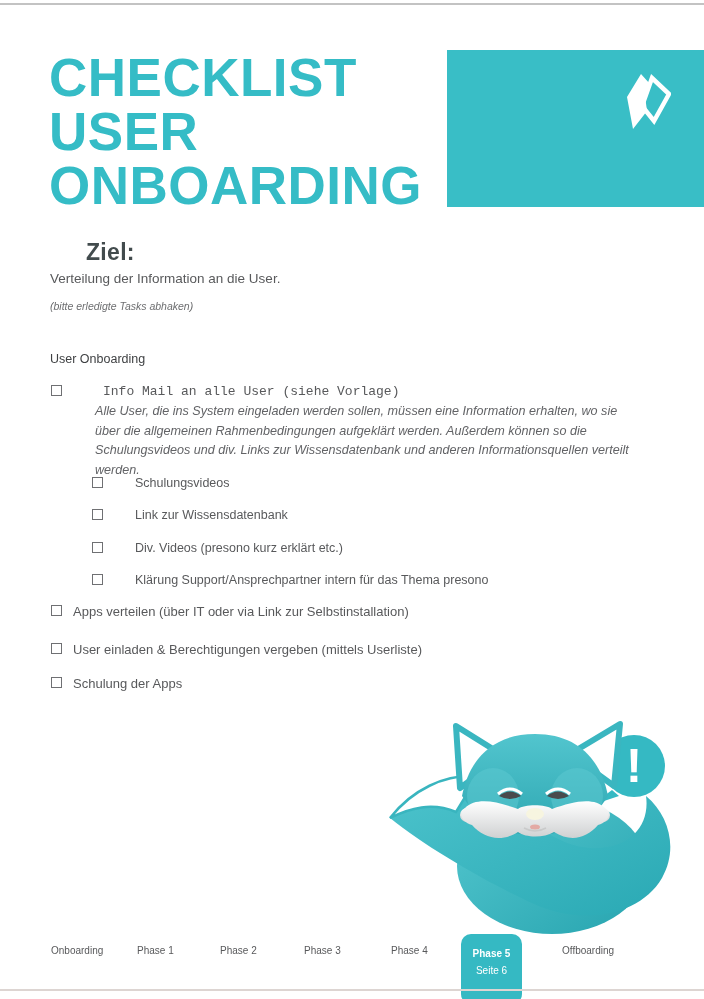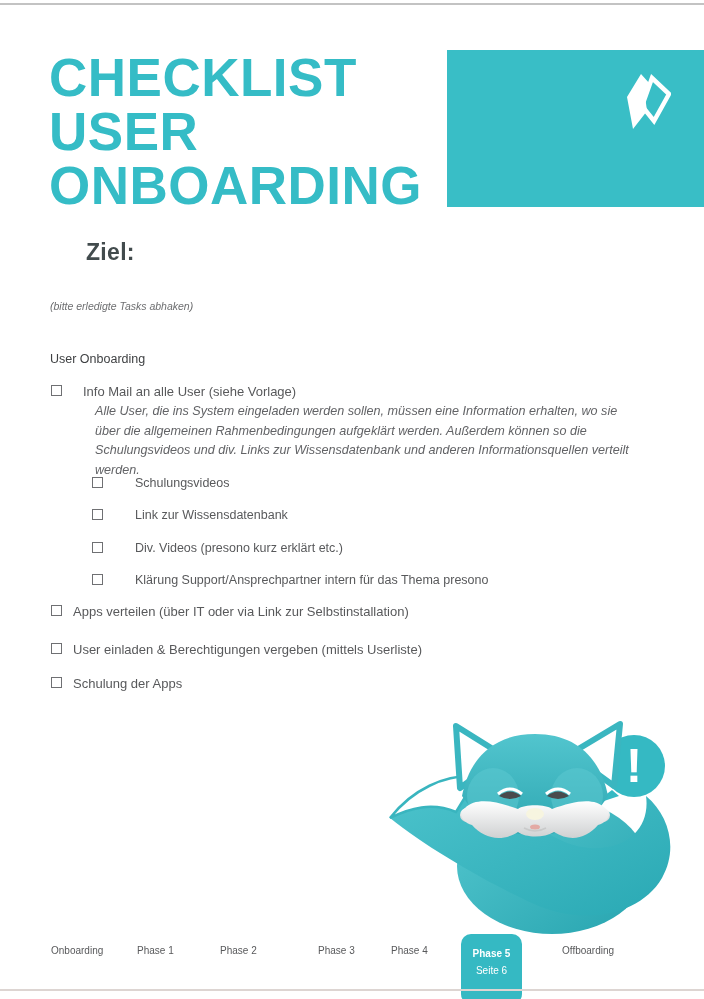--- a/index.html
+++ b/index.html
@@ -30,35 +30,35 @@
   .goal-note { position:absolute; left:50px; top:300px; font-size:10.5px; font-style:italic; color:#6d6e70; }
 
   
   .cl-heading { position:absolute; left:50px; top:352px; font-size:12.5px; font-weight:400; color:#3f4143; }
   .row { position:absolute; }
   .row .cb {
     position:absolute; left:0; top:1px; width:11px; height:11px;
     border:1px solid #6f7073; background:#fff; cursor:pointer;
   }
   .row .lbl { display:block; white-space:nowrap; font-size:13px; color:#58595b; }
-  .row.l1a { left:51px; } .row.l1a .lbl { margin-left:32px; }
+  .row.l1a { left:51px; } .row.l1a .lbl { margin-left:52px;font-family:Liberation Mono, monospace; }
   .row.l1b { left:51px; } .row.l1b .lbl { margin-left:22px; }
   .row.l2  { left:92px; } .row.l2 .lbl  { margin-left:43px; font-size:12.5px; }
   .desc {
     position:absolute; left:95px; top:402px; width:542px;
     font-size:12.6px; font-style:italic; color:#626366; line-height:19.5px;
   }
 
   
   .mascot { position:absolute; left:372px; top:698px; }
 
   
   .foot-label { position:absolute; top:945px; font-size:10px; color:#58595b; cursor:pointer; }
   .fl-0 { left:51px; }  .fl-1 { left:137px; } .fl-2 { left:220px; }
-  .fl-3 { left:318px; } .fl-4 { left:391px; } .fl-6 { left:562px; }
+  .fl-3 { left:304px; } .fl-4 { left:391px; } .fl-6 { left:562px; }
   .phase-tab {
     position:absolute; left:461px; top:934px; width:61px; height:70px;
     background:#35b9c3; border-radius:10px; text-align:center;
     padding-top:11px; cursor:pointer;
   }
   .phase-tab span { display:block; color:#ffffff; font-size:10px; line-height:17px; font-weight:700; }
   .phase-tab .sub { font-weight:400; }
 </style>
 </head>
 <body>
@@ -74,20 +74,21 @@
 
   <div class="brand-box">
     <svg width="48" height="62" viewBox="0 0 48 62">
       <path d="M4,26 L18,3 L27,13 L22,25 L24,40 L10,58 Z" fill="#ffffff"></path>
       <path d="M29,7 L46,23 L31,50 L19,35 Z" fill="none" stroke="#ffffff" stroke-width="4.5"></path>
     </svg>
   </div>
 
   <div class="goal">
     <h2>Ziel:</h2>
+    <p>Verteilung der Information an die User.</p>
   </div>
   <div class="goal-note">(bitte erledigte Tasks abhaken)</div>
 
   <h3 class="cl-heading">User Onboarding</h3>
 
   <div class="row l1a" style="top:384px">
     <span class="cb"></span>
     <span class="lbl">Info Mail an alle User (siehe Vorlage)</span>
   </div>
   <p class="desc">Alle User, die ins System eingeladen werden sollen, müssen eine Information erhalten, wo sie über die allgemeinen Rahmenbedingungen aufgeklärt werden. Außerdem können so die Schulungsvideos und div. Links zur Wissensdatenbank und anderen Informationsquellen verteilt werden.</p>

